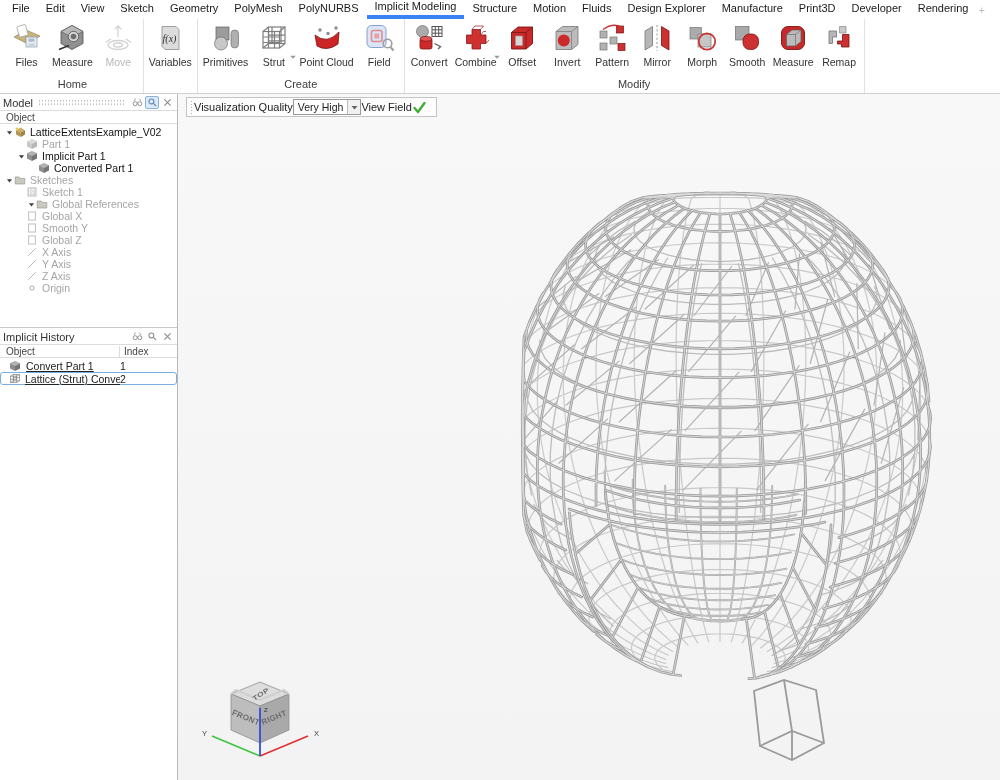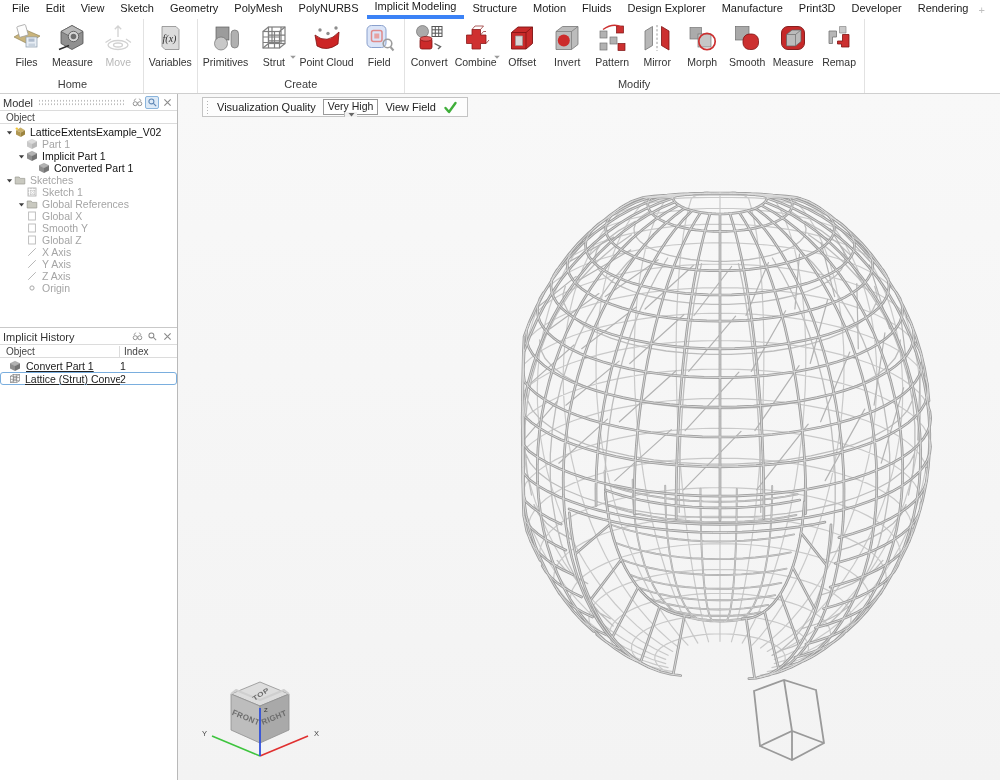--- a/index.html
+++ b/index.html
@@ -66,27 +66,27 @@
   .hist-row.selected { border-color:#7aaede; }
   .hist-obj { flex:1; display:flex; align-items:center; padding-left:8px; overflow:hidden; }
   .hist-obj .tree-ico { margin-right:4px; }
   .hist-label { font-size:10.5px; color:#222; white-space:nowrap;text-decoration:underline; }
   .hist-idx { width:56px; font-size:10.5px; color:#222; }
 
   
   #viewport { flex:1; position:relative; background:linear-gradient(#f8f8f8,#f3f3f3); overflow:hidden; }
   #lattice { position:absolute; left:0; top:0; }
 
-  #vp-toolbar { position:absolute; left:24px; top:3px; height:20px; background:#fdfdfd;
-    border:1px solid #c4c4c4; display:flex; align-items:center; padding:0 9px 0 3px; gap:7px; }
+  #vp-toolbar { position:absolute; left:8px; top:3px; height:20px; background:#fdfdfd;
+    border:1px solid #c4c4c4; display:flex; align-items:center; padding:0 9px 0 3px; }
   .vt-dots { width:4px; height:14px;
     background-image:radial-gradient(#b5b5b5 0.8px, transparent 0.9px); background-size:3px 3px; }
   .vt-label { font-size:11px; color:#222; white-space:nowrap; }
   #quality-select { display:flex; align-items:center; border:1px solid #9a9a9a; background:#fff;
-    height:16px; font-size:10.5px; color:#222; cursor:default;flex-direction:column; }
+    height:16px; font-size:10.5px; color:#222; cursor:default; }
   #quality-select .val { padding:0 4px; }
   #quality-select .chev { width:13px; height:100%; border-left:1px solid #bbb; background:#f1f1f1;
     display:flex; align-items:center; justify-content:center; }
   #view-field-check { width:15px; height:15px; }
 
   #viewcube { position:absolute; left:10px; top:576px; width:140px; height:100px; }
 </style>
 </head>
 <body>
 
@@ -440,21 +440,21 @@
           <div class="tree-row dim" style="padding-left: 16px;">
             <span class="tree-spacer"></span>
             <span class="tree-ico">
               <svg viewBox="0 0 12 12" fill="none" stroke="#aaaaaa" stroke-width="0.8">
                 <rect x="2" y="2" width="8" height="8"></rect>
                 <path d="M2 5h8M2 8h8M5 2v8M8 2v8" stroke-dasharray="1.2 0.8"></path>
               </svg>
             </span>
             <span class="tree-label">Sketch 1</span>
           </div>
-          <div class="tree-row dim" style="padding-left: 16px;">
+          <div class="tree-row dim" style="padding-left: 8px; margin-left: 18px;">
             <span class="tree-chevron">
               <svg viewBox="0 0 8 8">
                 <path d="M1 2.6h6L4 6.2z" fill="#3e3e3e"></path>
               </svg>
             </span>
             <span class="tree-ico">
               <svg viewBox="0 0 12 12">
                 <path d="M1.2 3h4l1 1.4h4.6V10H1.2z" fill="#c9c9c0" stroke="#9a9a90" stroke-width="0.7"></path>
               </svg>
             </span>

